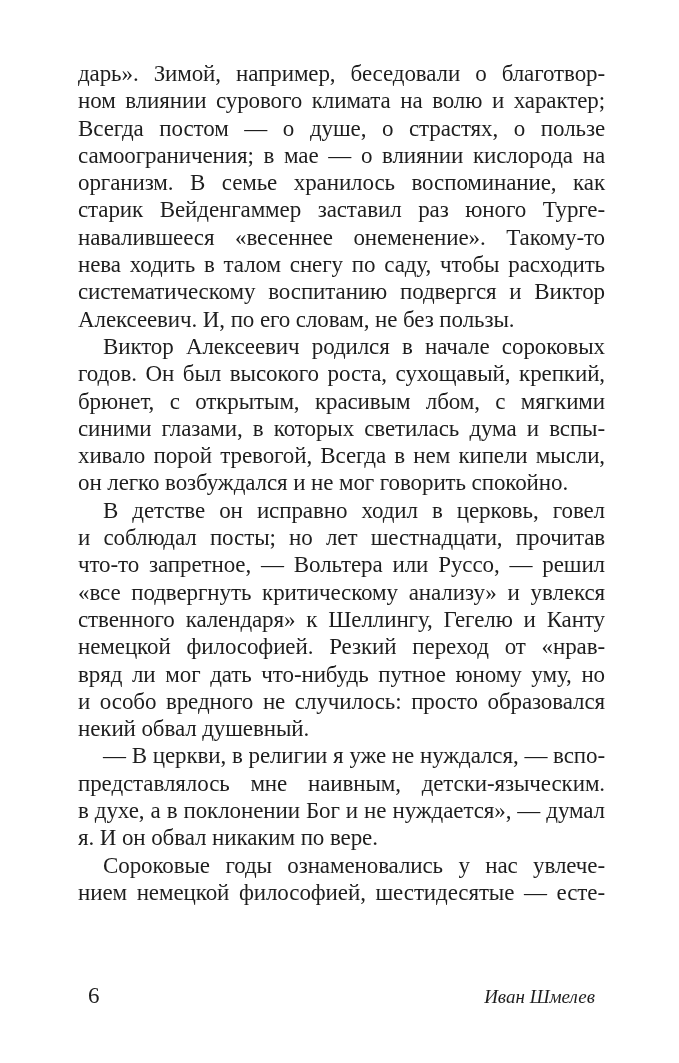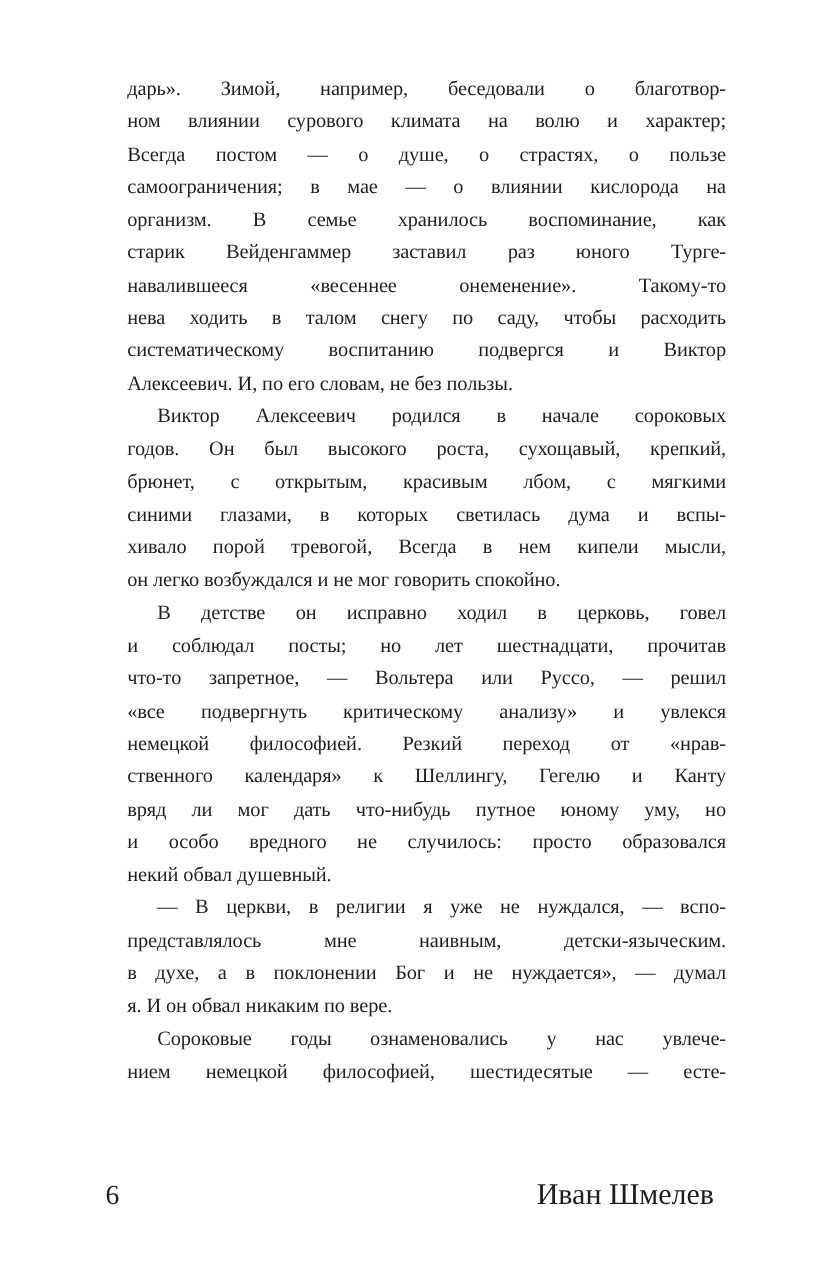--- a/index.html
+++ b/index.html
@@ -17,47 +17,47 @@
     height: 1063px;
     background: #ffffff;
   }
   .text-block {
     position: absolute;
     left: 78px;
     top: 60px;
     width: 527px;
   }
   .line {
-    font-size: 17px;
+    font-size: 23px;
     line-height: 27.3px;
     letter-spacing: -0.1px;
     text-align: justify;
     text-align-last: justify;
     white-space: normal;
-    margin-left: 28px;
   }
   .line.indent { text-indent: 25px; }
   .line.par-end { text-align-last: left; }
   .footer {
     position: absolute;
     left: 78px;
     top: 983px;
     width: 527px;
     display: flex;
     justify-content: space-between;
     align-items: baseline;
   }
   .pagenum {
     font-size: 23px;
     line-height: 26px;
     padding-left: 10px;
   }
   .author {
-    font-size: 25px;
+    font-size: 19px;
     line-height: 26px;
+    font-style: italic;
     padding-right: 10px;
   }
 </style>
 </head>
 <body>
 
 <div class="page">
   <div class="text-block" id="text-block">
       <div class="line">дарь». Зимой, например, беседовали о благотвор-</div>
       <div class="line">ном влиянии сурового климата на волю и характер;</div>
@@ -72,22 +72,22 @@
       <div class="line indent">Виктор Алексеевич родился в начале сороковых</div>
       <div class="line">годов. Он был высокого роста, сухощавый, крепкий,</div>
       <div class="line">брюнет, с открытым, красивым лбом, с мягкими</div>
       <div class="line">синими глазами, в которых светилась дума и вспы-</div>
       <div class="line">хивало порой тревогой, Всегда в нем кипели мысли,</div>
       <div class="line par-end">он легко возбуждался и не мог говорить спокойно.</div>
       <div class="line indent">В детстве он исправно ходил в церковь, говел</div>
       <div class="line">и соблюдал посты; но лет шестнадцати, прочитав</div>
       <div class="line">что-то запретное, — Вольтера или Руссо, — решил</div>
       <div class="line">«все подвергнуть критическому анализу» и увлекся</div>
+      <div class="line">ственного календаря» к Шеллингу, Гегелю и Канту</div>
       <div class="line">немецкой философией. Резкий переход от «нрав-</div>
-      <div class="line">ственного календаря» к Шеллингу, Гегелю и Канту</div>
       <div class="line">вряд ли мог дать что-нибудь путное юному уму, но</div>
       <div class="line">и особо вредного не случилось: просто образовался</div>
       <div class="line par-end">некий обвал душевный.</div>
       <div class="line indent">— В церкви, в религии я уже не нуждался, — вспо-</div>
       <div class="line">представлялось мне наивным, детски-языческим.</div>
       <div class="line">в духе, а в поклонении Бог и не нуждается», — думал</div>
       <div class="line par-end">я. И он обвал никаким по вере.</div>
       <div class="line indent">Сороковые годы ознаменовались у нас увлече-</div>
       <div class="line">нием немецкой философией, шестидесятые — есте-</div>
     </div>

